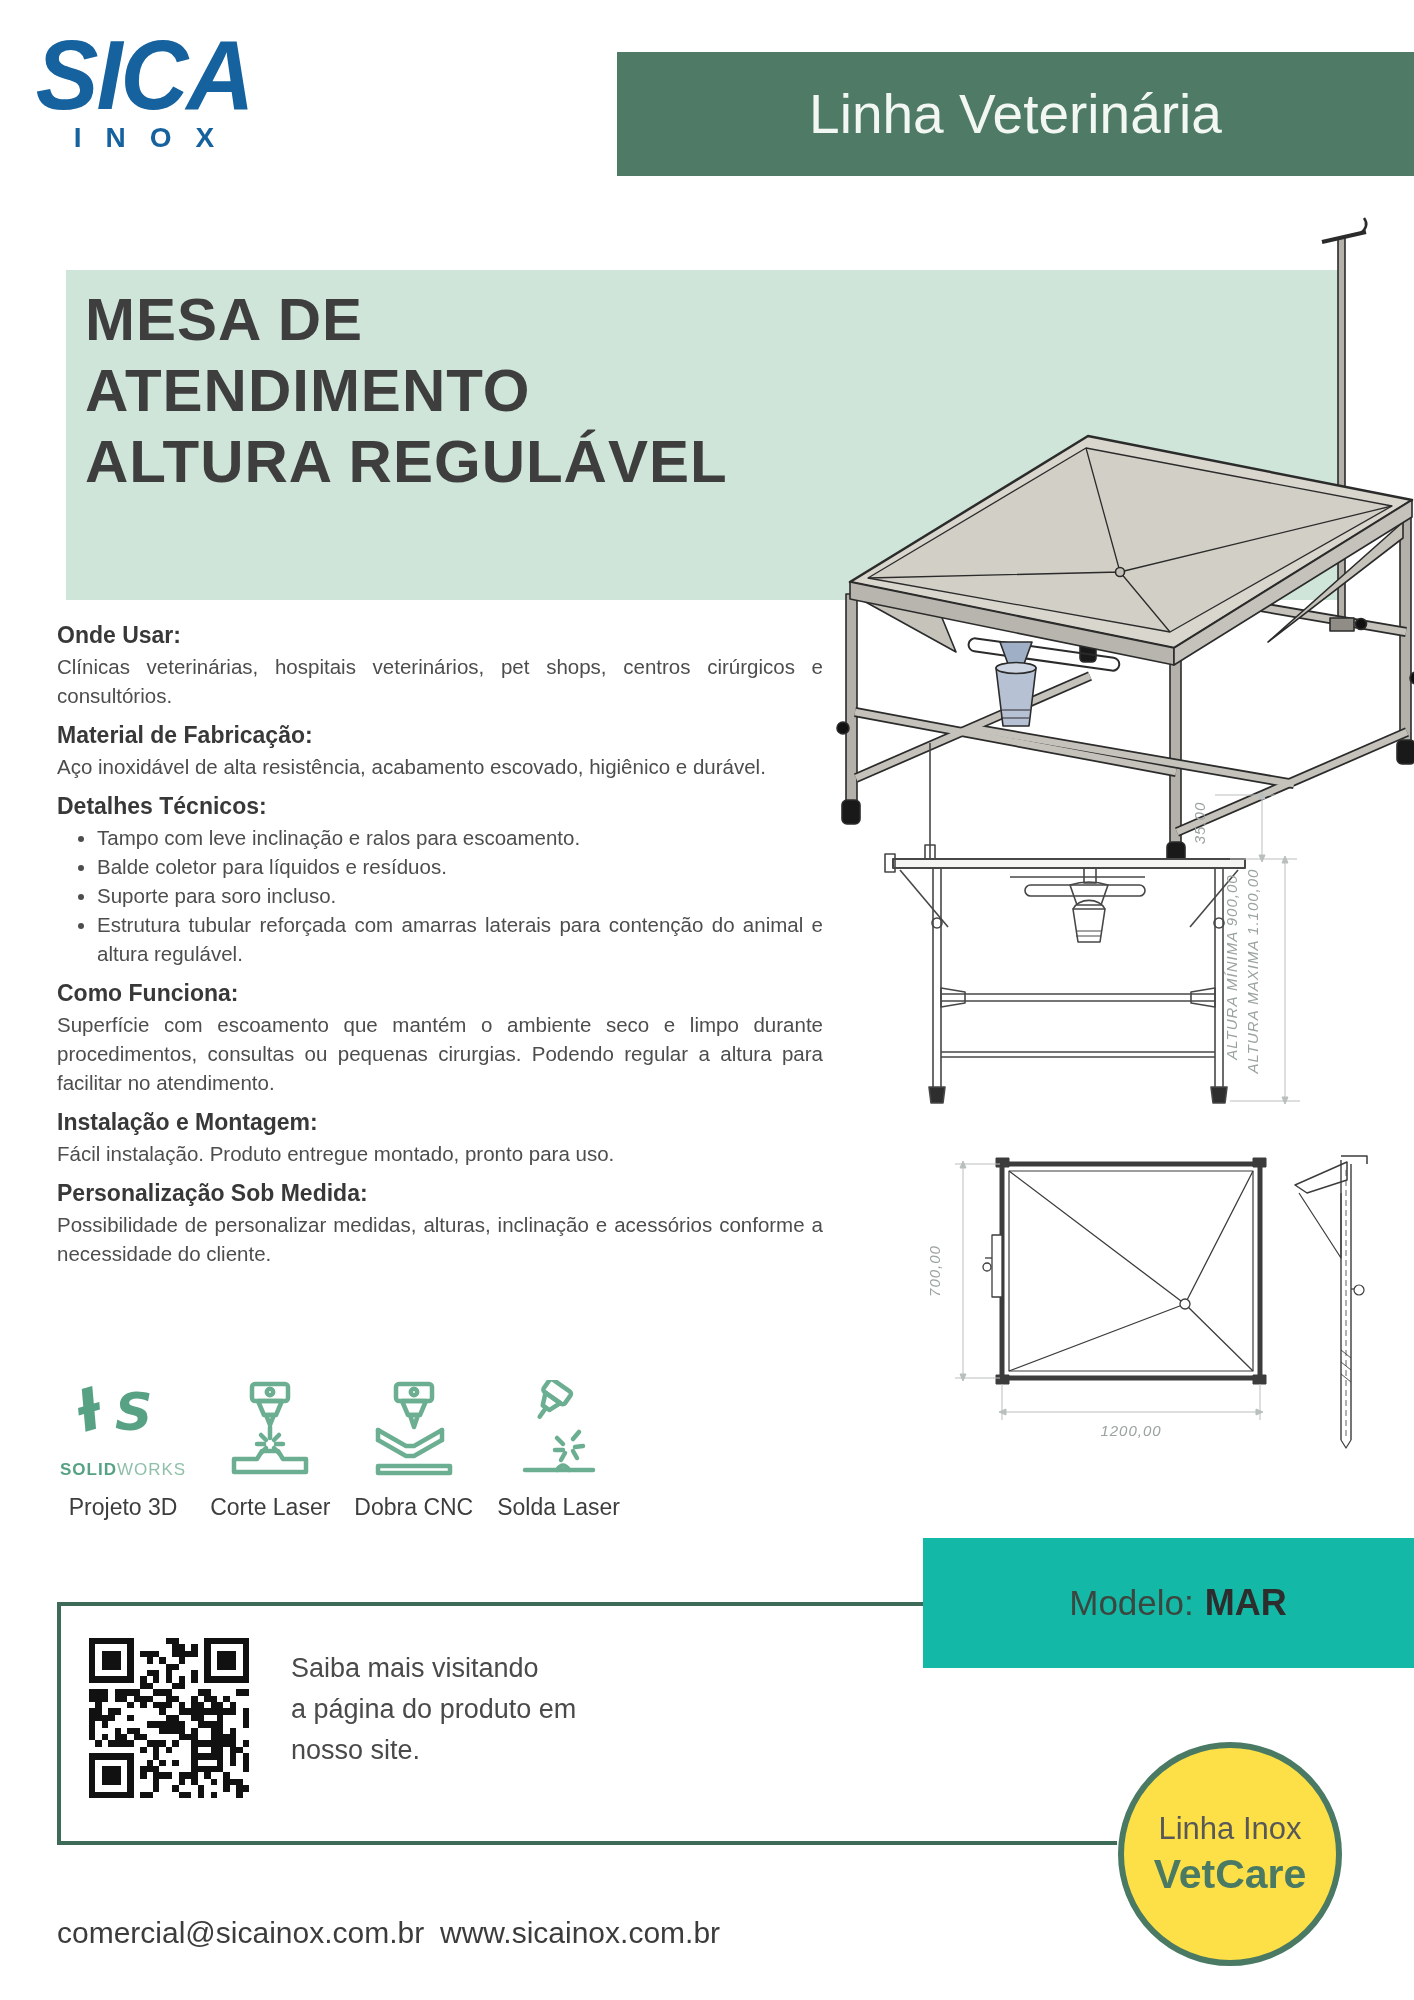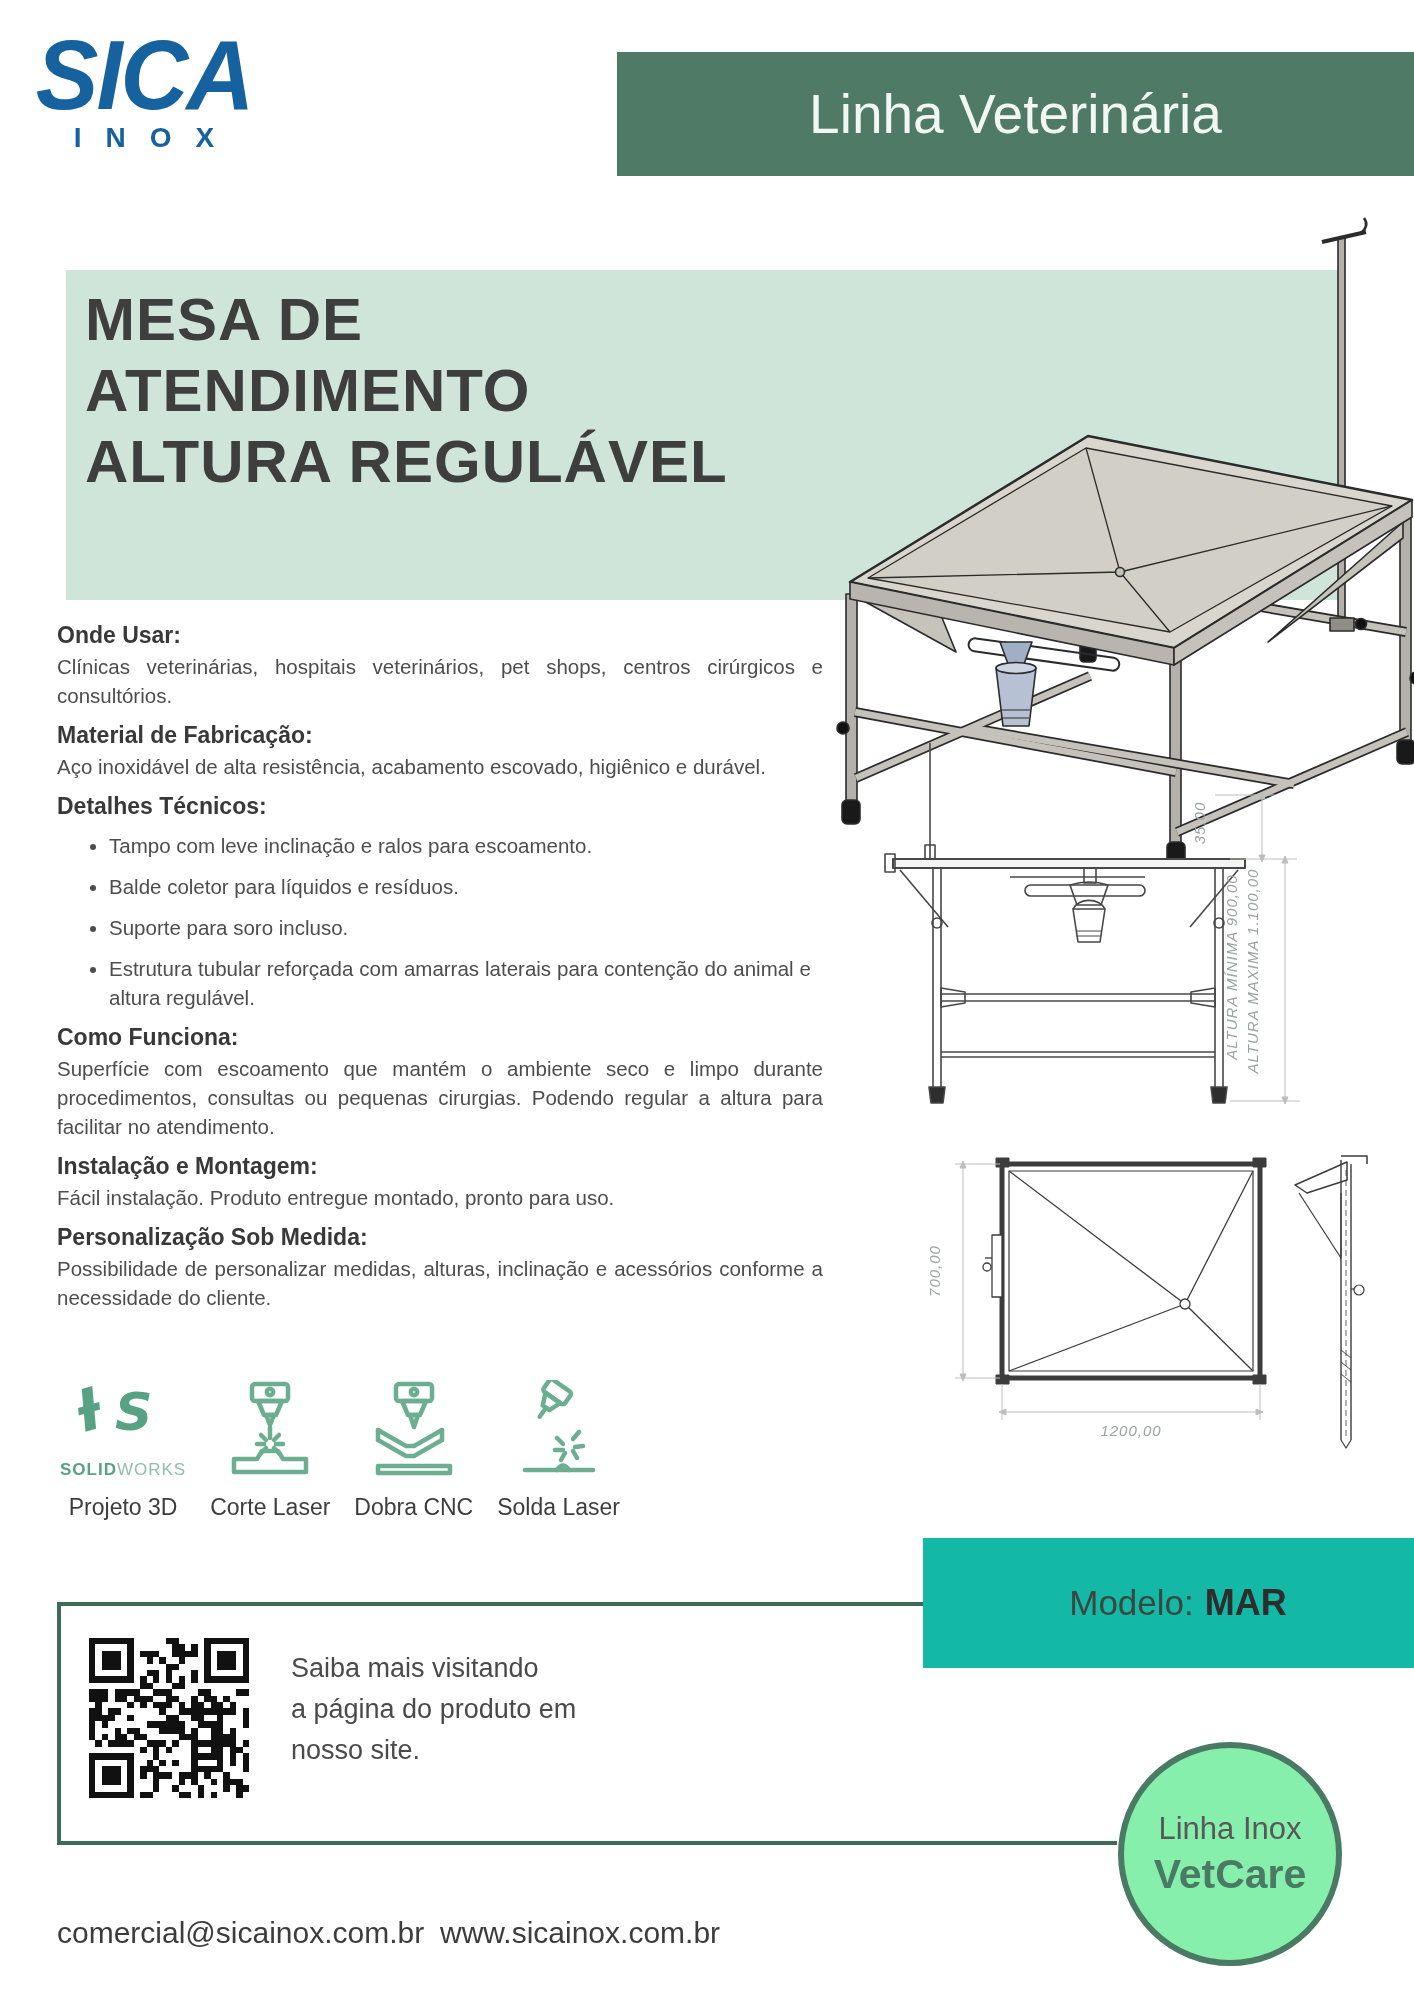--- a/index.html
+++ b/index.html
@@ -24,21 +24,21 @@
   .sideview-svg{position:absolute;left:775px;top:735px;z-index:2;}
   .topview-svg{position:absolute;left:895px;top:1140px;z-index:2;}
   .dimtext{font-family:"Liberation Sans",sans-serif;font-size:15px;font-style:italic;fill:#9ba3a1;letter-spacing:1px;}
 
   
   .left-col{position:absolute;left:57px;top:622px;width:766px;z-index:3;}
   .sec-heading{font-size:23px;line-height:26px;font-weight:bold;color:#383838;margin:12px 0 4px 0;}
   .section:first-child .sec-heading{margin-top:0;}
   .sec-body{font-size:20.5px;line-height:29px;color:#4d4d4d;text-align:justify;margin:0;}
   .bullets{margin:2px 0 0 0;padding-left:40px;color:#3f3f3f;}
-  .bullets li{font-size:20.5px;line-height:29px;color:#4d4d4d;text-align:justify;margin:12px;}
+  .bullets li{font-size:20.5px;line-height:29px;color:#4d4d4d;text-align:justify;margin:0;}
 
   
   .capabilities{position:absolute;left:60px;top:1368px;display:flex;align-items:flex-end;column-gap:24px;z-index:3;}
   .cap{display:flex;flex-direction:column;align-items:center;row-gap:14px;}
   .cap-label{font-size:23px;color:#3d3d3d;white-space:nowrap;}
   .sw-word{font-size:17px;letter-spacing:1px;color:#8fbfa9;margin-top:-6px;}
   .sw-word b{color:#57a184;font-weight:bold;}
 
   
   .qr-panel{position:absolute;left:57px;top:1602px;width:1060px;height:243px;background:#ffffff;
@@ -46,21 +46,21 @@
   .qr-code{position:absolute;left:28px;top:32px;width:160px;height:160px;}
   .qr-text{position:absolute;left:230px;top:42px;font-size:27px;line-height:41px;color:#4a4a4a;}
 
   
   .model-box{position:absolute;left:923px;top:1538px;width:510px;height:130px;background:#14b8a6;z-index:3;
              display:flex;align-items:center;justify-content:center;font-size:35px;color:#3b463f;}
   .model-value{font-weight:bold;color:#2d2d2d;font-size:36px;margin-left:11px;}
 
   
   .badge{position:absolute;left:1118px;top:1742px;width:224px;height:224px;border:6px solid #4a7a64;
-         border-radius:50%;background:#86efac;box-sizing:border-box;z-index:4;
+         border-radius:50%;background:#fde047;box-sizing:border-box;z-index:4;
          display:flex;flex-direction:column;align-items:center;justify-content:center;}
   .badge-l1{font-size:31px;color:#585858;}
   .badge-l2{font-size:41px;font-weight:bold;color:#4a7a64;margin-top:4px;}
 
   
   .footer-email{position:absolute;left:57px;top:1916px;font-size:30px;color:#3c3c3c;z-index:3;}
   .footer-site{position:absolute;left:440px;top:1916px;font-size:30px;color:#3c3c3c;z-index:3;}
 
   .icon-svg{display:block;}
 </style>

